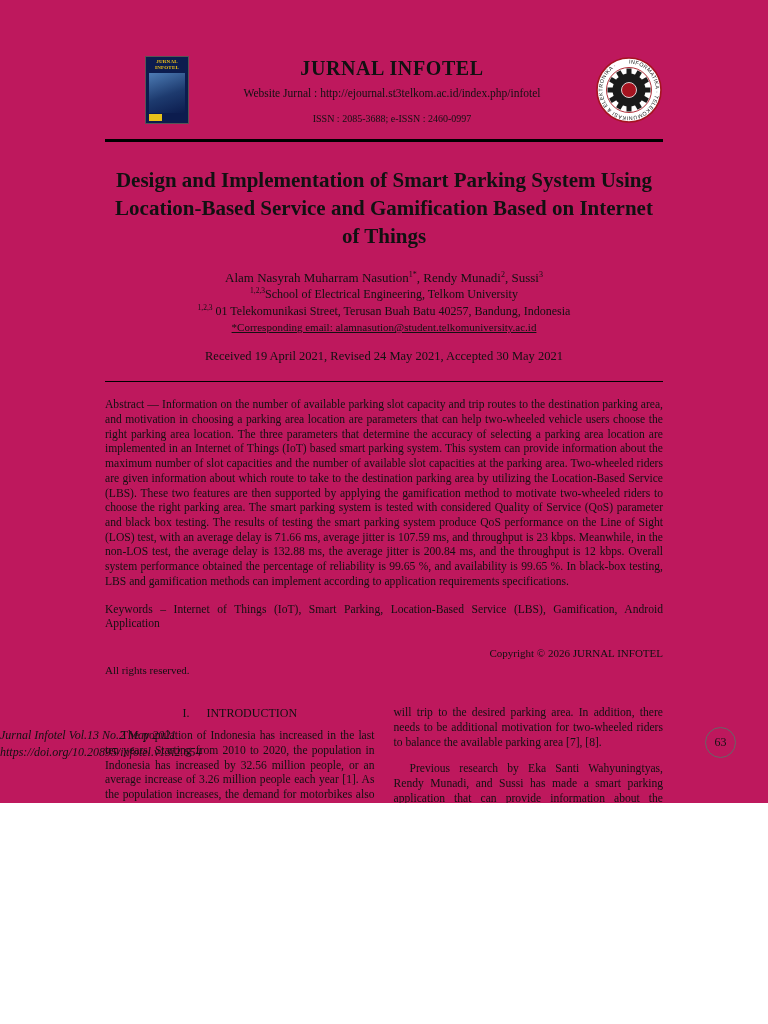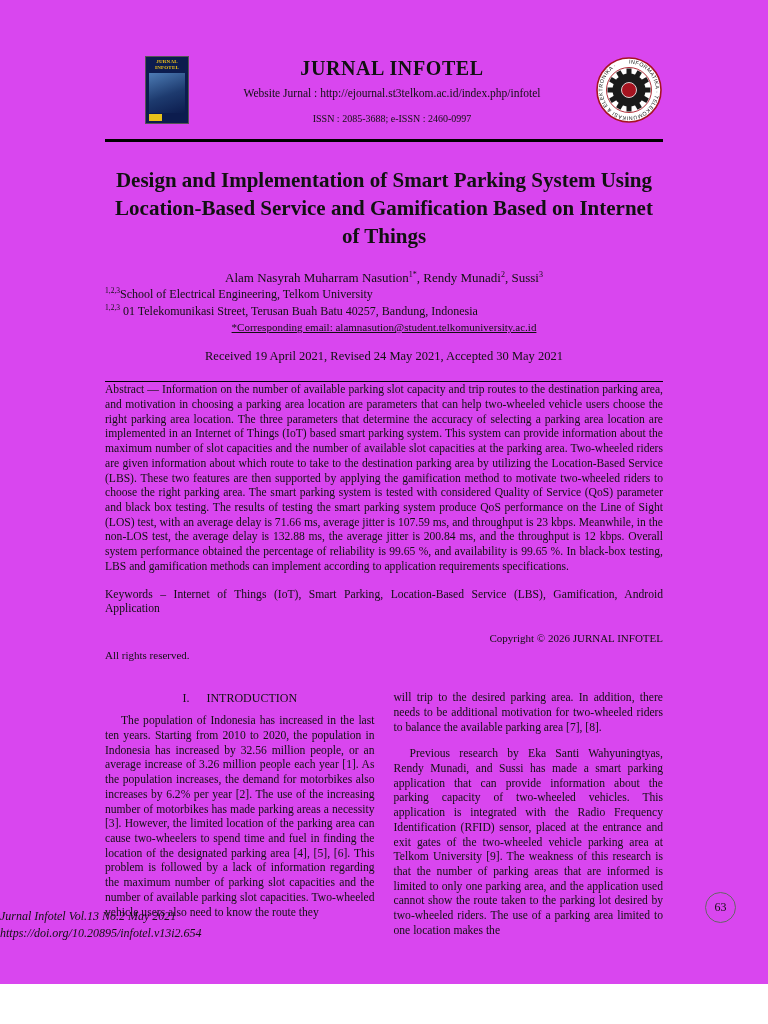--- a/index.html
+++ b/index.html
@@ -1,19 +1,19 @@
 <!DOCTYPE html>
 <html><head>
 <meta charset="utf-8">
 <style>
   * { margin:0; padding:0; box-sizing:border-box; }
   html,body { background:#ffffff; }
   .page {
-    width:768px; height:984px; margin:0 auto; position:relative;
-    background:#d946ef; color:#111;
+    width:768px; height:803px; margin:0 auto; position:relative;
+    background:#be185d; color:#111;
     font-family:"Liberation Serif", serif; overflow:hidden;
   }
   .content { padding:56px 105px 0 105px; }
 
   
   .jheader { display:flex; align-items:center; }
   .cover {
     width:44px; height:68px; background:#0c1c4e; border:1px solid #555;
     margin-left:40px; flex-shrink:0; display:flex; flex-direction:column; overflow:hidden;
   }
@@ -27,45 +27,45 @@
   .jweb { font-size:11.5px; margin-top:7px; }
   .jissn { font-size:10px; margin-top:14px; }
   .seal { width:68px; height:68px; flex-shrink:0; }
 
   .rule-thick { height:3px; background:#000; margin-top:15px; }
 
   
   .atitle { font-size:21px; font-weight:bold; text-align:center; line-height:1.33; max-width:574px; margin:25px auto 0 auto; }
   .authors { text-align:center; font-size:13px; margin-top:19px; }
   .authors sup { font-size:8px; }
-  .affil { text-align:left; font-size:12px; line-height:1.3; }
+  .affil { text-align:center; font-size:12px; line-height:1.3; }
   .affil:first-of-type { margin-top:4px; }
   .affil sup { font-size:7.5px; }
   .email { text-align:center; font-size:11px; margin-top:2px;text-decoration:underline; }
   .dates { text-align:center; font-size:12.5px; margin-top:16px; }
 
   
-  .abstract { margin-top:17px; border-top:1.5px solid #000; padding-top:1px;
+  .abstract { margin-top:17px; border-top:1.5px solid #000; padding-top:16px;
               font-size:11.6px; line-height:1.27; text-align:justify; }
   .keywords { margin-top:13px; font-size:11.6px; line-height:1.27; text-align:justify; }
   .copyright { text-align:right; font-size:11px; margin-top:15px; }
   .rights { text-align:left; font-size:11px; margin-top:5px; }
 
   
   .cols { display:flex; gap:19px; margin-top:30px; }
   .col { flex:1; font-size:11.6px; line-height:1.27; text-align:justify; }
   .sec { text-align:center; font-size:12px; margin-bottom:8px; }
   .sec .num { margin-right:17px; }
   .indent { text-indent:16px; }
   .col p + p { margin-top:12px; }
 
   
   .footer { position:absolute; left:0; bottom:42px; width:100%; text-align:left;
             font-style:italic; font-size:12px; line-height:1.4; }
-  .pagenum { position:absolute; right:32px; bottom:61px; width:31px; height:31px;
+  .pagenum { position:absolute; right:32px; bottom:45px; width:31px; height:31px;
              border:1.5px solid #666; border-radius:50%; text-align:center;
              line-height:29px; font-size:12px; }
 </style>
 </head>
 <body>
 
 <div class="page">
   <div class="content">
 
     <div class="jheader">

